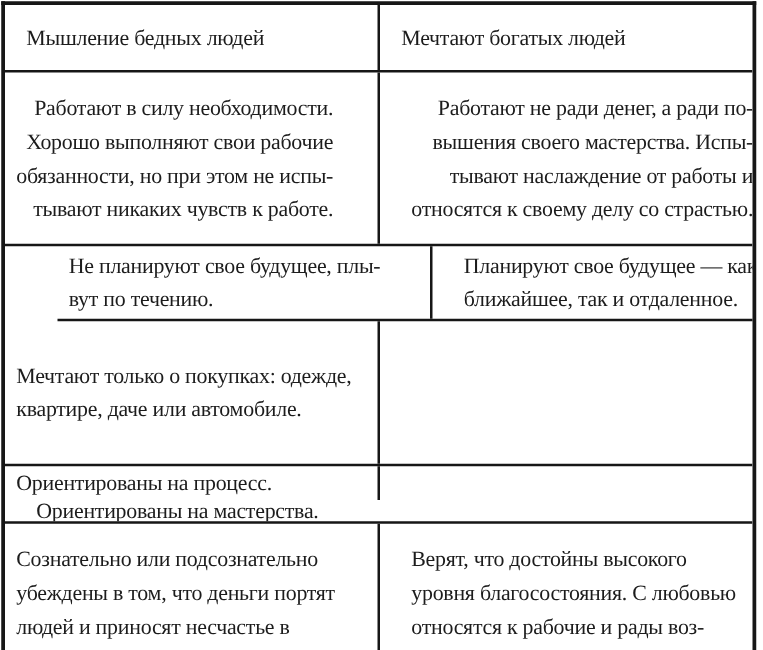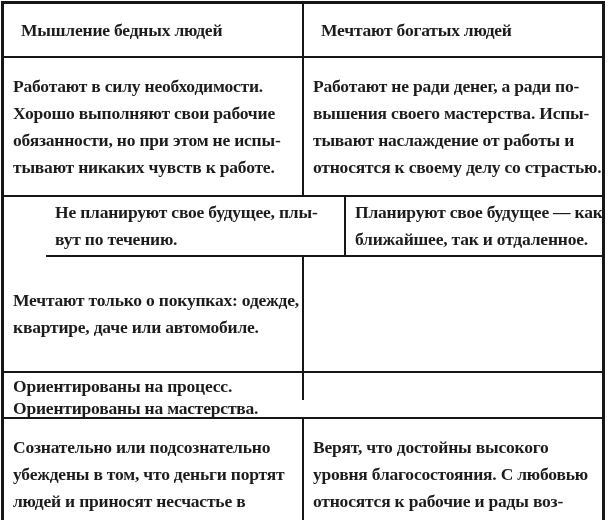--- a/index.html
+++ b/index.html
@@ -28,42 +28,41 @@
     border-right: 3px solid #161616;
     overflow: hidden;
   }
   .row {
     display: flex;
     box-sizing: border-box;
     border-bottom: 2px solid #161616;
     width: 100%;
   }
   .row-header { height: 54px; }
-  .row-1 { height: 139px; }
+  .row-1 { height: 139px; text-align: right; }
   .row-2 { height: 60px; margin-left: 42px; }
   .row-3 { height: 116px; }
   .row-4 { height: 46px; flex-direction: column; }
   .row-5 { height: 140px; }
   .row-cut { height: 11px; border-bottom: none; }
   .cell {
     box-sizing: border-box;
     display: flex;
     align-items: center;
     overflow: hidden;
-    font-weight: bold;
   }
   .cell-left {
     width: 300px;
     border-right: 2px solid #161616;
     padding-left: 9px;
     padding-right: 4px;
   }
   .cell-right {
     flex: 1;
-    padding-left: 9px;
+    padding-left: 25px;
     padding-right: 4px;
   }
   .cell-indent {
     padding-left: 17px;
   }
   .cell-text {
     white-space: pre;
     font-size: 17.5px;
     line-height: 27px;
     letter-spacing: -0.2px;

